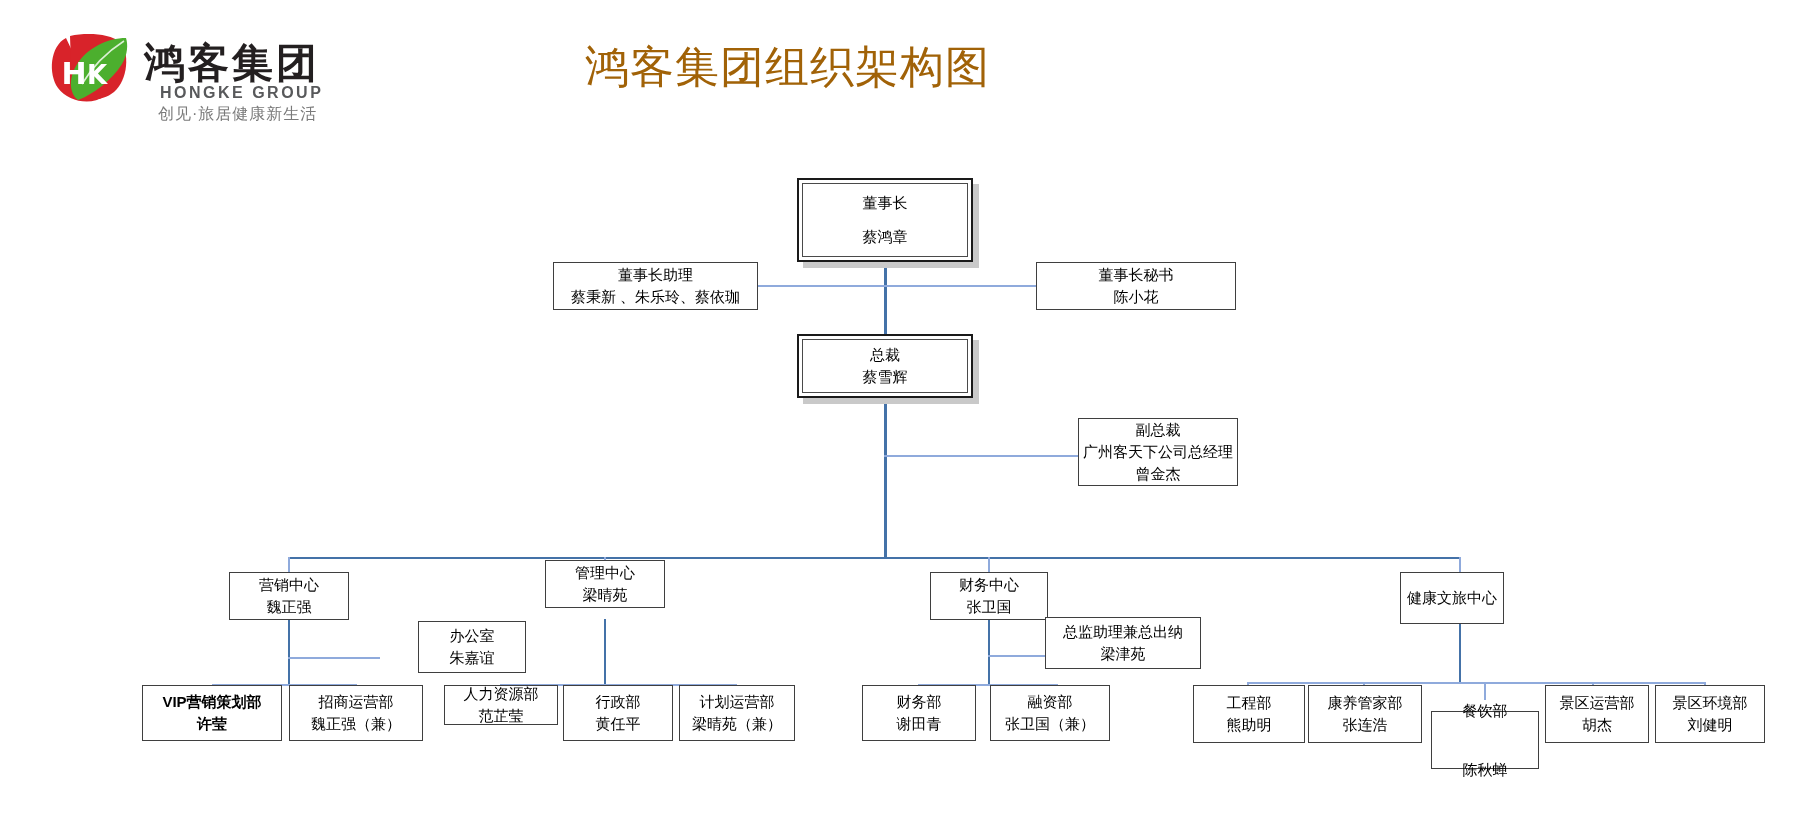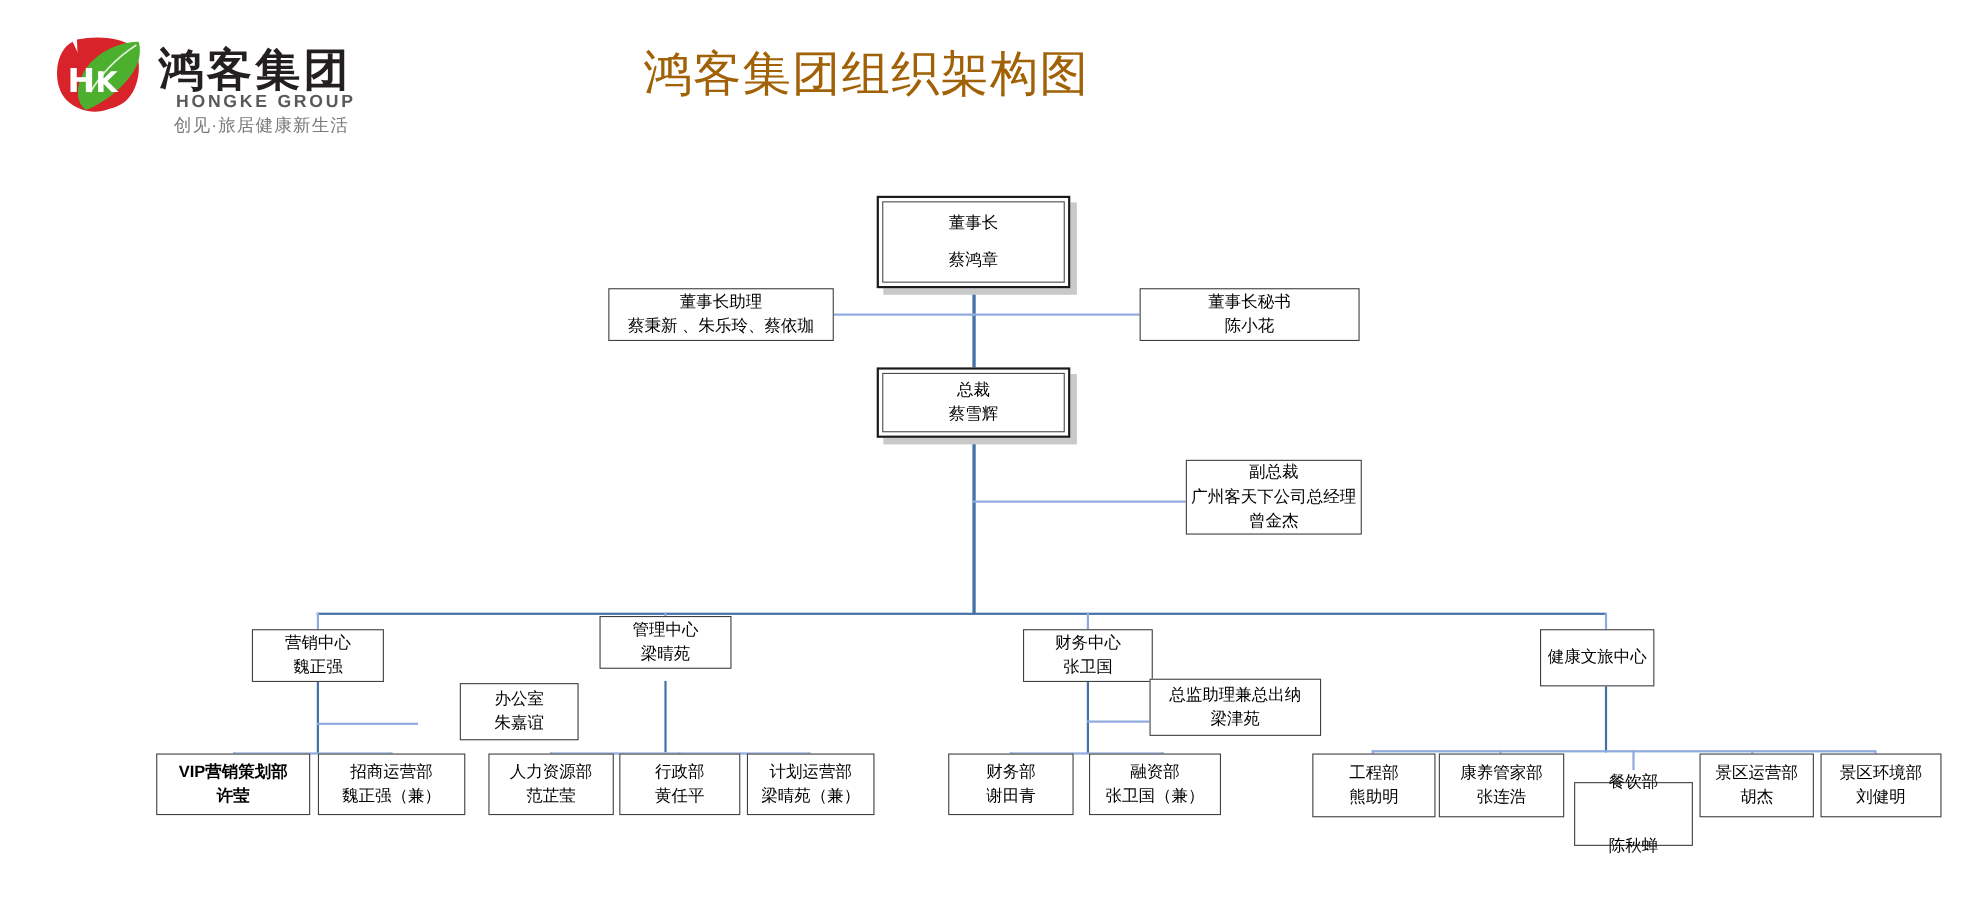--- a/index.html
+++ b/index.html
@@ -153,21 +153,21 @@
 <div class="box bold" style="left:142px;top:685px;width:140px;height:56px;">
   <span class="l1">VIP营销策划部</span>
   <span class="l2">许莹</span>
 </div>
 
 <div class="box" style="left:289px;top:685px;width:134px;height:56px;">
   <span class="l1">招商运营部</span>
   <span class="l2">魏正强（兼）</span>
 </div>
 
-<div class="box" style="left:444px;top:685px;width:114px;height:56px;">
+<div class="box" style="left:444px;top:685px;width:114px;height:40px;">
   <span class="l1">人力资源部</span>
   <span class="l2">范芷莹</span>
 </div>
 
 <div class="box" style="left:563px;top:685px;width:110px;height:56px;">
   <span class="l1">行政部</span>
   <span class="l2">黄任平</span>
 </div>
 
 <div class="box" style="left:679px;top:685px;width:116px;height:56px;">

